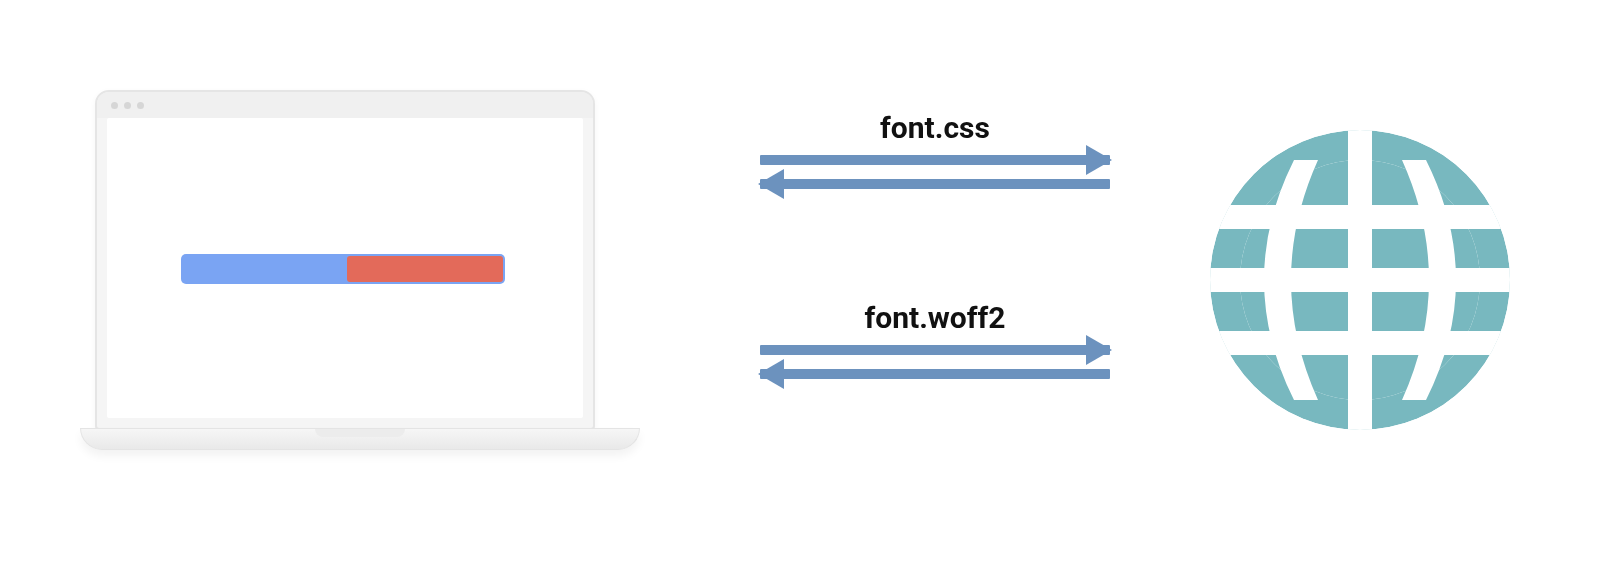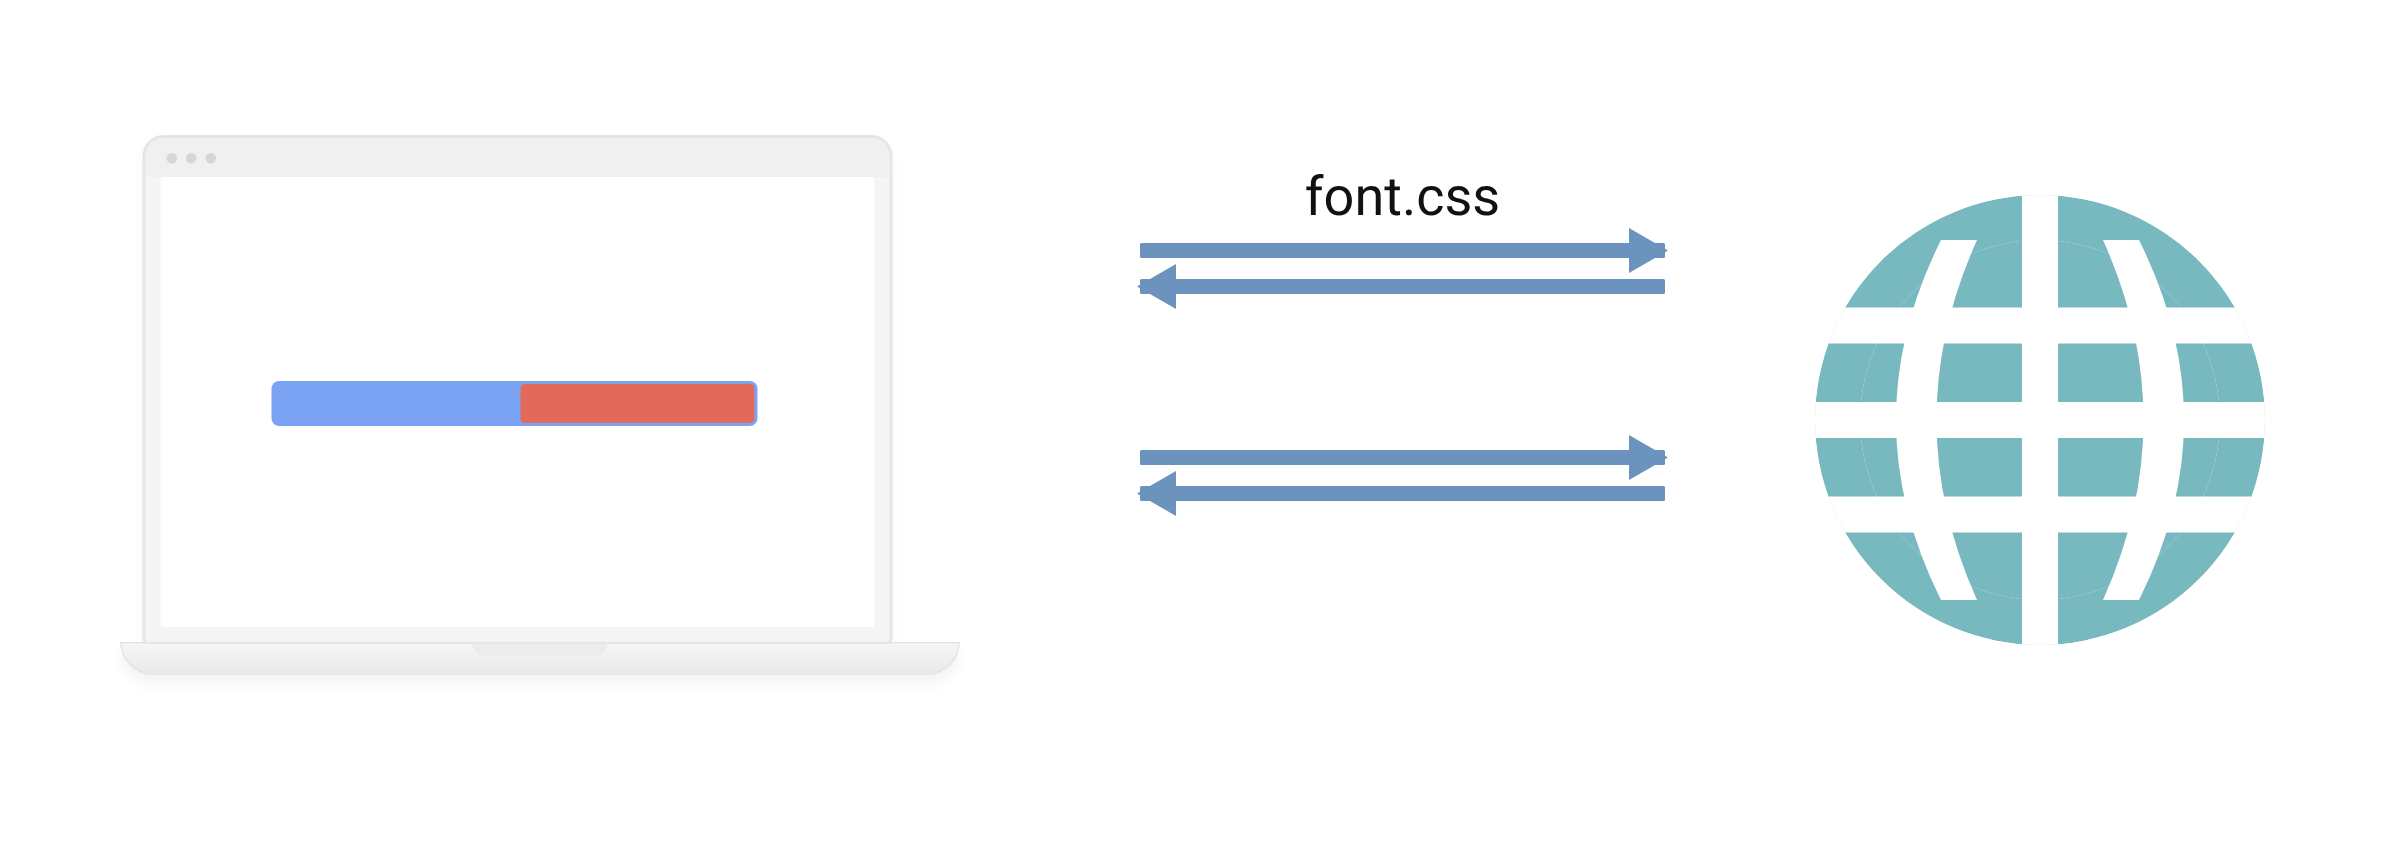--- a/index.html
+++ b/index.html
@@ -93,25 +93,25 @@
 
   
   .exchange {
     position: absolute;
     left: 760px;
     width: 350px;
   }
   .exchange.top { top: 110px; }
   .exchange.bottom { top: 300px; }
   .exchange-label {
-    font-size: 36px;
+    font-size: 30px;
     color: #111;
     text-align: center;
     margin-bottom: 10px;
-    font-weight: 400;
+    font-weight: 700;
   }
   .arrow-line {
     height: 10px;
     background: #6c92be;
     position: relative;
     border-radius: 1px;
   }
   .arrow-right { margin-bottom: 14px; }
   .arrow-right::after {
     content: "";
@@ -164,20 +164,21 @@
   </div>
 </div>
 
 <div class="exchange top">
   <div class="exchange-label">font.css</div>
   <div class="arrow-line arrow-right"></div>
   <div class="arrow-line arrow-left"></div>
 </div>
 
 <div class="exchange bottom">
+  <div class="exchange-label">font.woff2</div>
   <div class="arrow-line arrow-right"></div>
   <div class="arrow-line arrow-left"></div>
 </div>
 
 <div class="globe">
   <svg viewBox="0 0 100 100" width="300" height="300">
     <defs>
       <clipPath id="gclip">
           <circle cx="50" cy="50" r="50"></circle>
         </clipPath>

